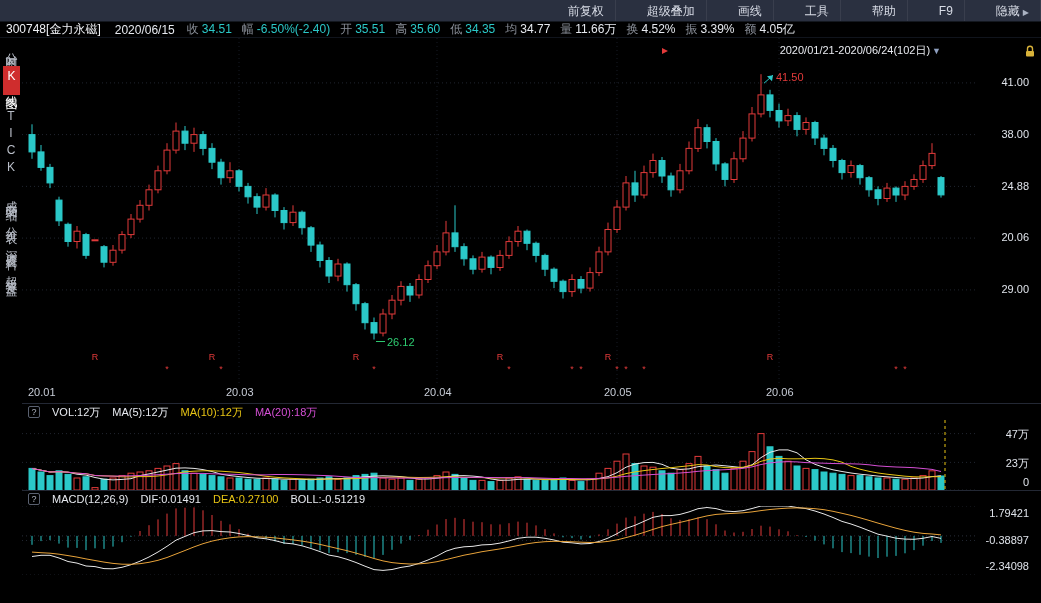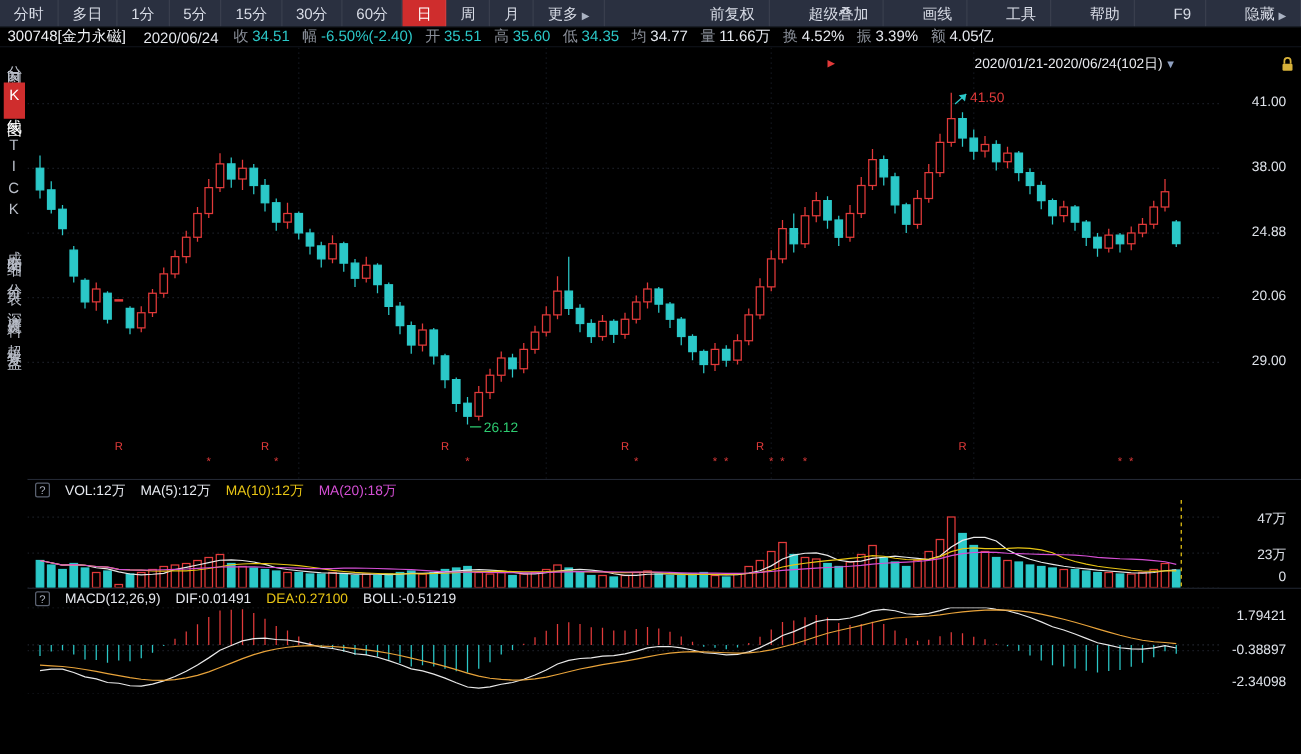--- a/index.html
+++ b/index.html
@@ -48,47 +48,34 @@
   .tab-add{line-height:22px;padding:0 9px;color:#aab0bd;cursor:pointer;}
   .logo{margin-left:auto;display:flex;align-items:center;gap:3px;color:#8d939e;font-weight:bold;font-size:13px;padding-right:8px;}
   .logo-g{font-size:14px;font-weight:800;}
 </style>
 </head>
 <body>
 
 <div class="app">
 
   <div class="toolbar">
-    <div class="tb-left">
-      <span class="tb-item">分时</span>
-      <span class="tb-item">多日</span>
-      <span class="tb-item">1分</span>
-      <span class="tb-item">5分</span>
-      <span class="tb-item">15分</span>
-      <span class="tb-item">30分</span>
-      <span class="tb-item">60分</span>
-      <span class="tb-item active">日</span>
-      <span class="tb-item">周</span>
-      <span class="tb-item">月</span>
-      <span class="tb-item"><span>更多</span><span class="arr">▶</span></span>
-    </div>
     <div class="tb-right">
       <span class="tb-item">前复权</span>
       <span class="tb-item">超级叠加</span>
       <span class="tb-item">画线</span>
       <span class="tb-item">工具</span>
       <span class="tb-item">帮助</span>
       <span class="tb-item">F9</span>
       <span class="tb-item"><span>隐藏</span><span class="arr">▶</span></span>
     </div>
   </div>
 
   <div class="infobar">
     <span class="code">300748[金力永磁]</span>
-    <span class="date">2020/06/24</span>
+    <span class="date">2020/06/15</span>
     <span class="fld"><span class="lbl">收</span><span class="v-dn">34.51</span></span>
     <span class="fld"><span class="lbl">幅</span><span class="v-dn">-6.50%(-2.40)</span></span>
     <span class="fld"><span class="lbl">开</span><span class="v-dn">35.51</span></span>
     <span class="fld"><span class="lbl">高</span><span class="v-dn">35.60</span></span>
     <span class="fld"><span class="lbl">低</span><span class="v-dn">34.35</span></span>
     <span class="fld"><span class="lbl">均</span><span class="v-wh">34.77</span></span>
     <span class="fld"><span class="lbl">量</span><span class="v-wh">11.66万</span></span>
     <span class="fld"><span class="lbl">换</span><span class="v-wh">4.52%</span></span>
     <span class="fld"><span class="lbl">振</span><span class="v-wh">3.39%</span></span>
     <span class="fld"><span class="lbl">额</span><span class="v-wh">4.05亿</span></span>
@@ -354,20 +341,27 @@
           <path d="M3.5 6 V3.8 a2.5 2.5 0 0 1 5 0 V6" fill="none" stroke="#d8b23a" stroke-width="1.4"></path>
           <rect x="2" y="6" width="8" height="5.6" rx="1" fill="#d8b23a"></rect>
         </svg>
         <span class="ylab" style="top:38px">41.00</span>
         <span class="ylab" style="top:90px">38.00</span>
         <span class="ylab" style="top:142px">24.88</span>
         <span class="ylab" style="top:193px">20.06</span>
         <span class="ylab" style="top:245px">29.00</span>
       </div>
 
+      <div class="xaxis">
+        <span class="xlab" style="left: 6px;">20.01</span>
+        <span class="xlab" style="left: 204px;">20.03</span>
+        <span class="xlab" style="left: 402px;">20.04</span>
+        <span class="xlab" style="left: 582px;">20.05</span>
+        <span class="xlab" style="left: 744px;">20.06</span>
+      </div>
 
       <div class="p-header">
         <span class="qbox">?</span>
         <span class="c-wh">VOL:12万</span>
         <span class="c-wh">MA(5):12万</span>
         <span class="c-yl">MA(10):12万</span>
         <span class="c-mg">MA(20):18万</span>
       </div>
 
       <div class="vol-wrap">

